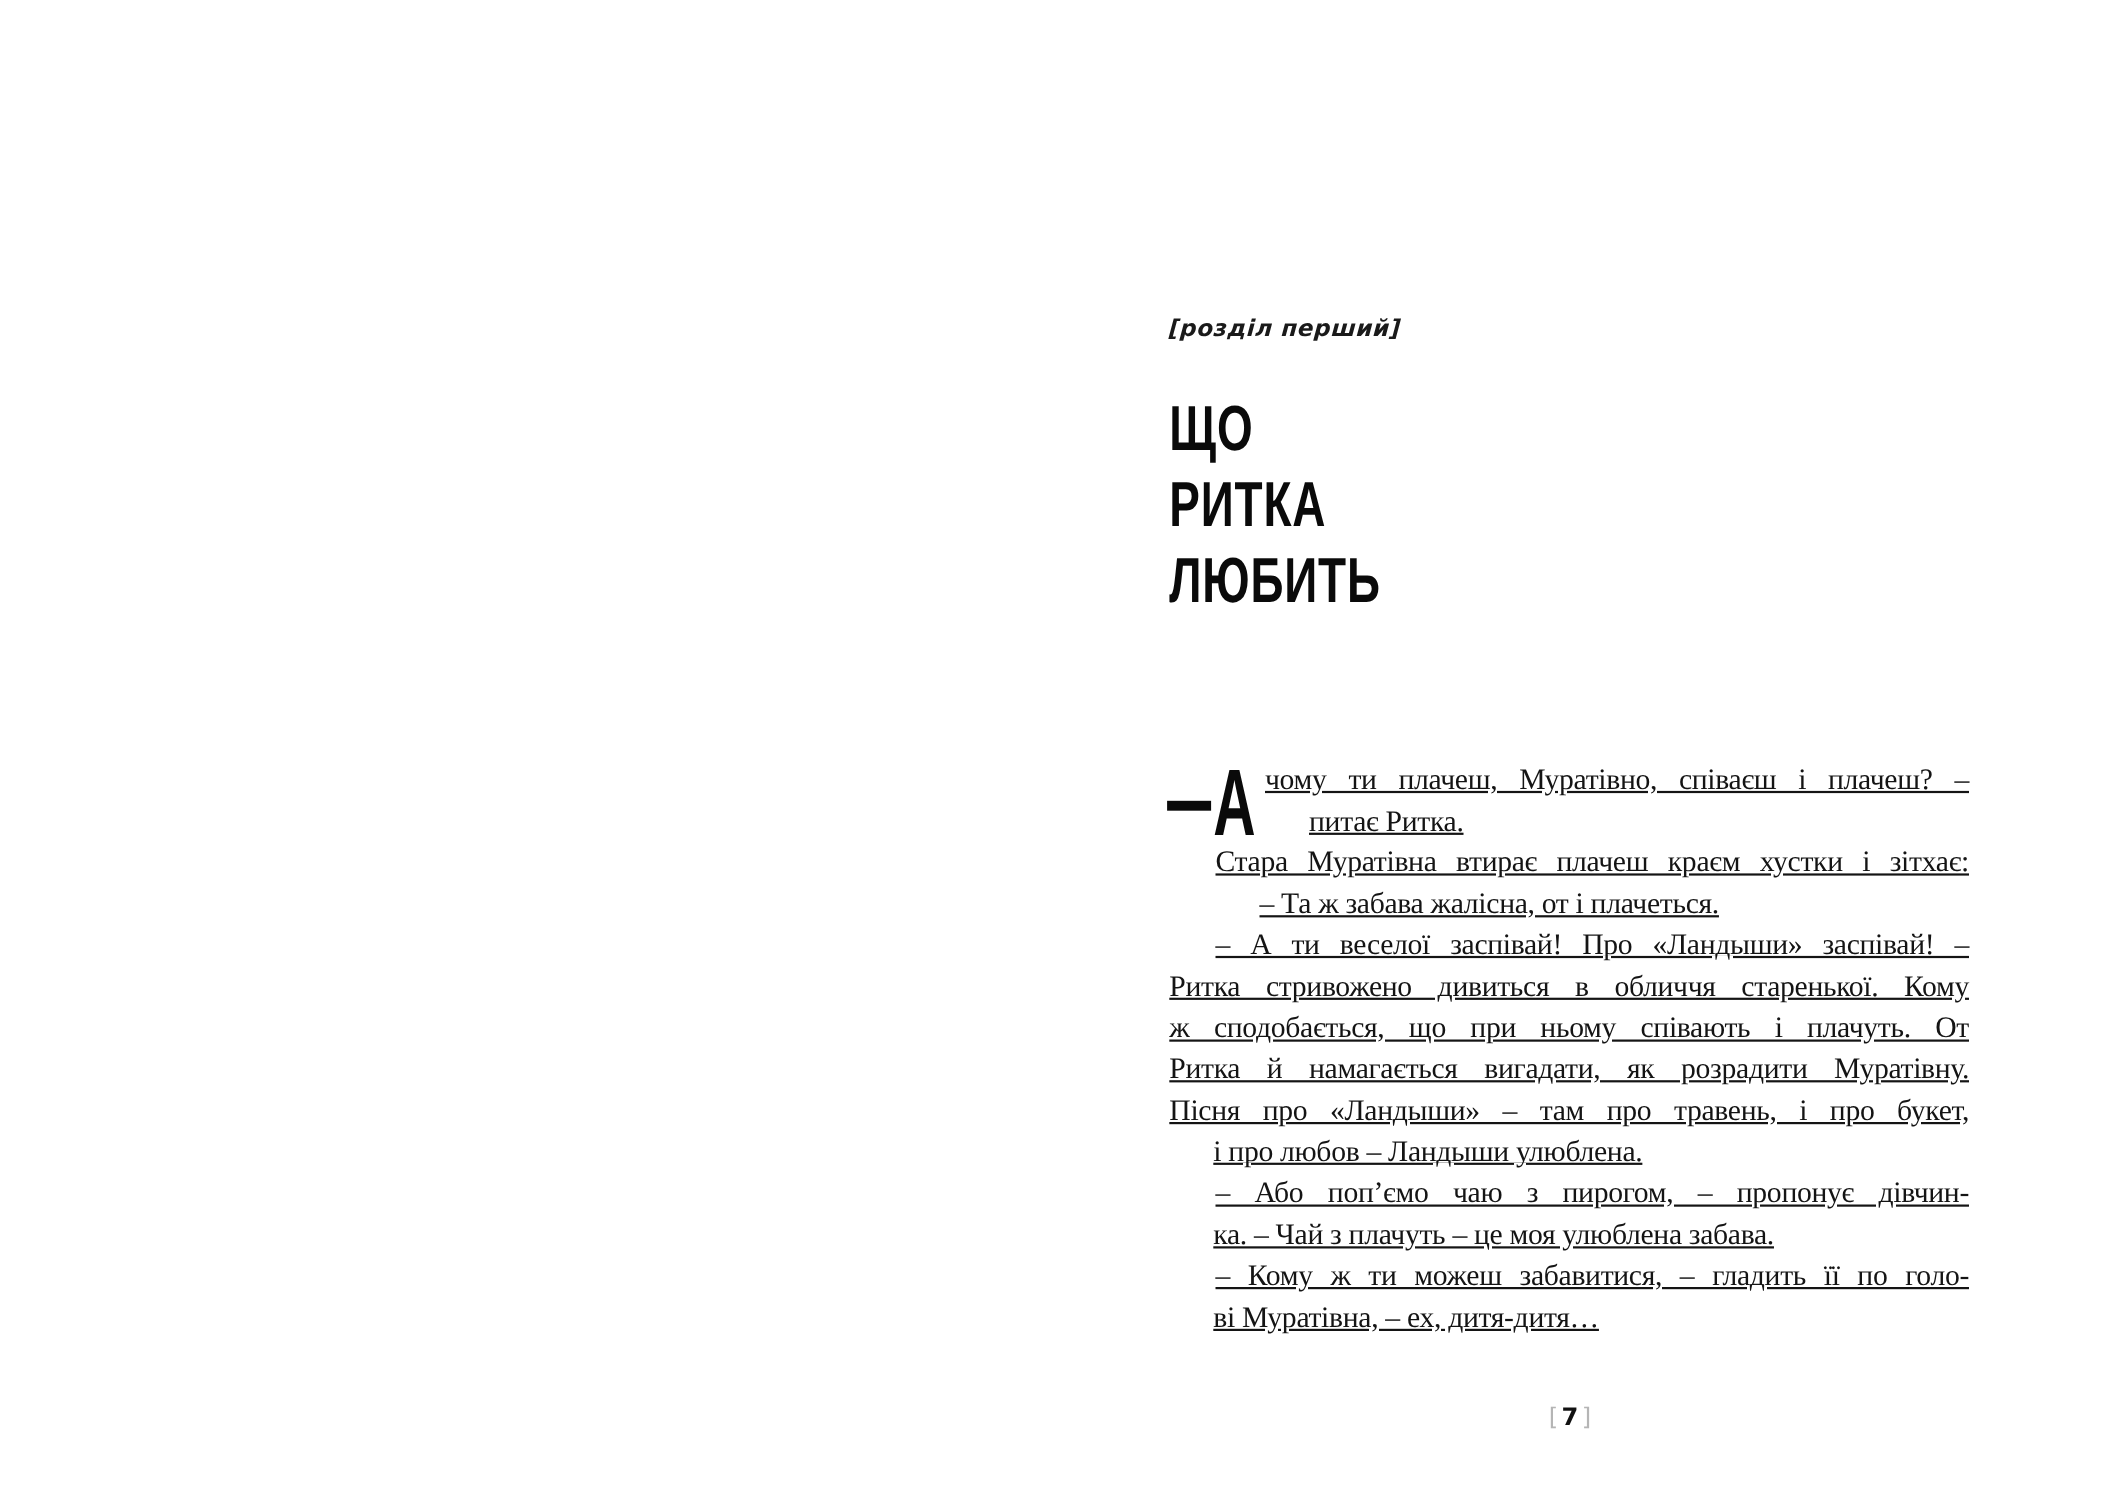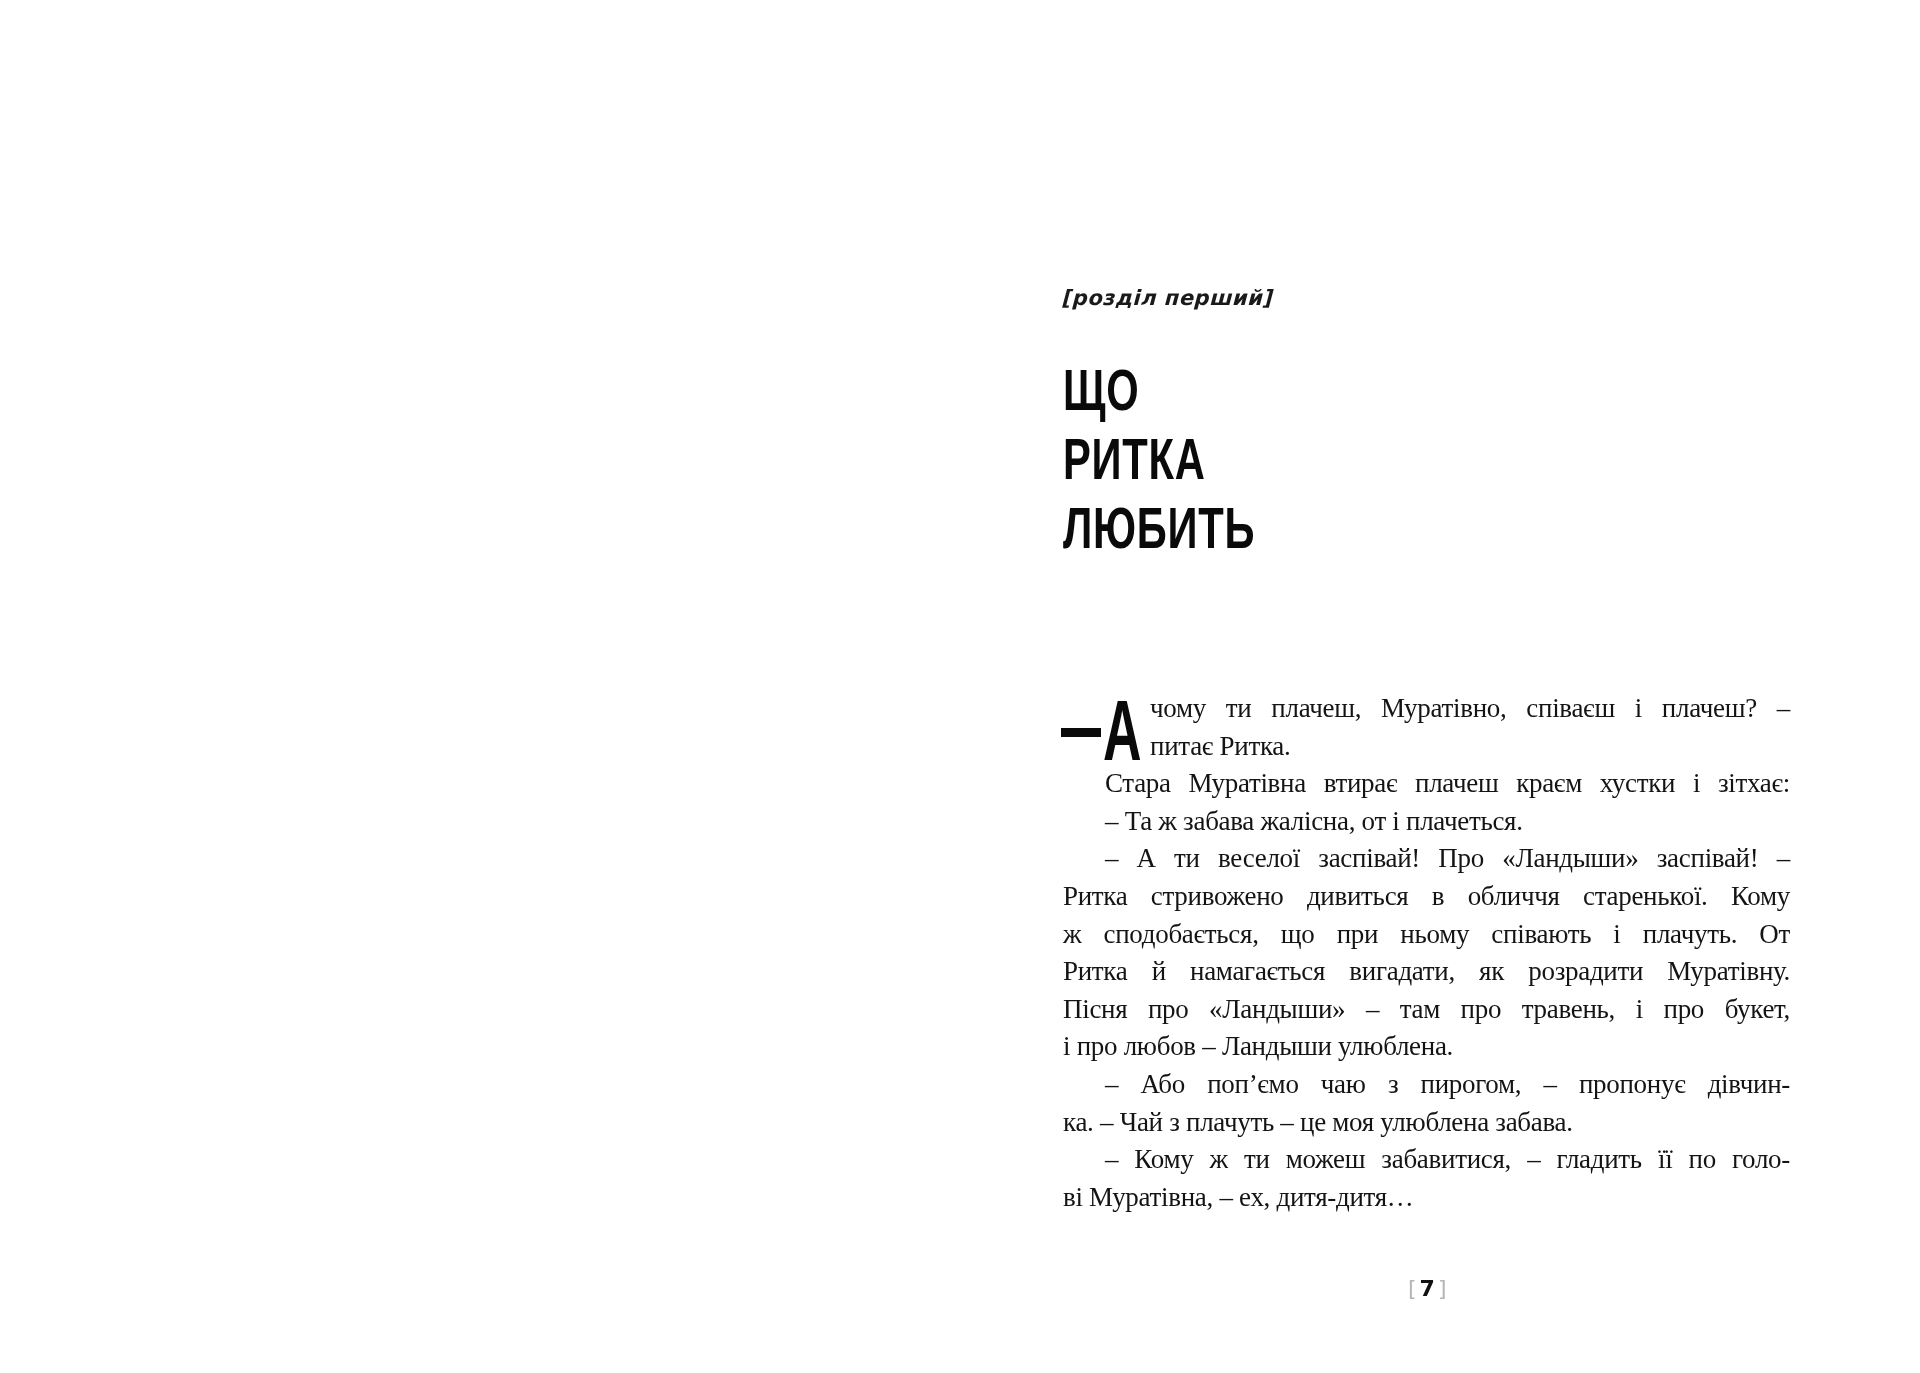--- a/index.html
+++ b/index.html
@@ -60,22 +60,23 @@
       font-size: 27px;
       color: #141414;
     }
     .line {
       height: 37.6px;
       line-height: 37.6px;
       white-space: nowrap;
       text-align: justify;
       text-align-last: justify;
       letter-spacing: -0.3px;
+      text-decoration: underline;
     }
-    .line.last { text-align-last: left; }
+    .line.last { text-align-last: left; margin-left: 40px; }
     .line.indent { padding-left: 42px; }
     .line.after-dropcap { padding-left: 87px; }
 
     .dropcap-wrap {
       position: absolute;
       left: -2px;
       top: 5px;
       height: 70px;
       display: flex;
       align-items: flex-end;

